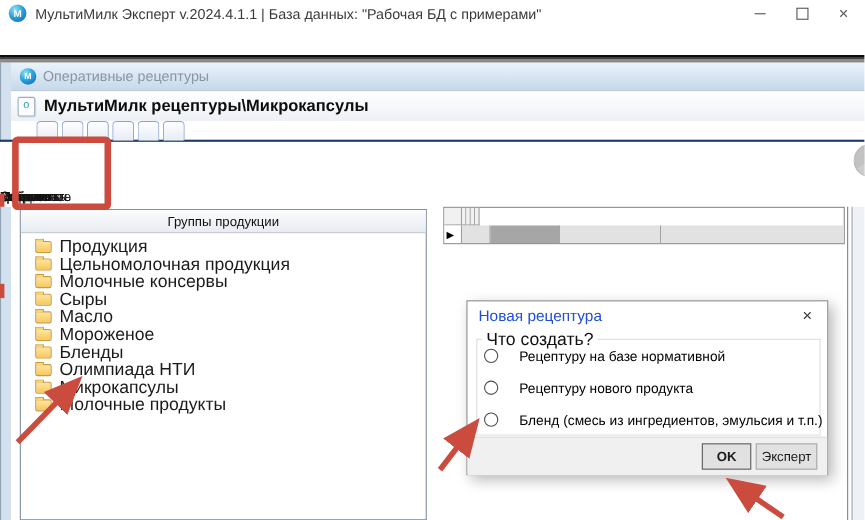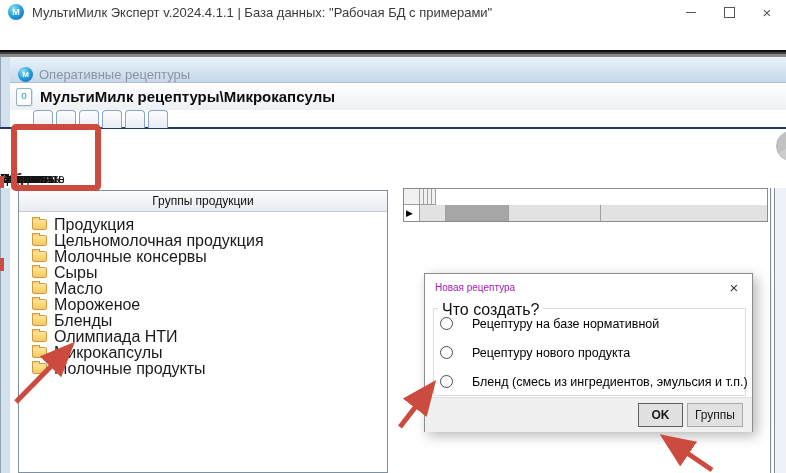--- a/index.html
+++ b/index.html
@@ -18,21 +18,21 @@
   .wc-max i{display:block;width:9px;height:9px;border:1px solid #555}
   .wc-close i{font-style:normal;font-size:15px;color:#555;line-height:1}
   
   .menubar{position:absolute;left:0;top:24px;width:786px;height:26px;background:#fff;display:flex;align-items:center;padding-left:4px;box-sizing:border-box}
   .menu-item{font-size:13px;padding:0 9px;line-height:26px;color:#000;white-space:nowrap}
   .darkstrip{position:absolute;left:0;top:50px;width:786px;height:7px;
              background:linear-gradient(#0e0e0e 0 2px,#3f3f3f 2px 4px,#8a8a8a 4px)}
   
   .mdi-frame-left{position:absolute;left:0;top:57px;width:10px;height:416px;background:#d3e1ef;border-left:1px solid #93a3b3;box-sizing:border-box}
   .mdi-title{position:absolute;left:10px;top:57px;width:776px;height:26px;
-             background:linear-gradient(#eaf3fb,#c6d8ea);border-bottom:1px solid #aebfd1;box-sizing:border-box;display:flex;align-items:flex-end}
+             background:linear-gradient(#eaf3fb,#c6d8ea);border-bottom:1px solid #aebfd1;box-sizing:border-box;display:flex;align-items:center}
   .mdi-ico{width:15px;height:15px;border-radius:50%;margin:0 6px 0 8px;flex:none;
            background:radial-gradient(circle at 35% 28%,#8fe0f5,#2aa3dd 45%,#0d5fb8);position:relative}
   .mdi-ico::before{content:"M";position:absolute;inset:0;font-size:8px;font-weight:bold;color:#fff;text-align:center;line-height:15px}
   .mdi-title-text{font-size:13px;color:#8b95a1}
   
   .dochead{position:absolute;left:10px;top:83px;width:776px;height:27px;
            background:linear-gradient(#ffffff,#edf0f4);display:flex;align-items:center}
   .doc-ico{width:14px;height:16px;background:#fdfdfd;border:1px solid #9ab0c2;border-radius:2px;margin:0 8px 0 6px;flex:none;position:relative;box-shadow:1px 1px 0 #d7e2ec}
   .doc-ico::before{content:"o";position:absolute;inset:0;text-align:center;line-height:14px;font-size:10px;color:#2f9bb5}
   .dochead-text{font-size:15px;font-weight:bold;color:#0d0d0d}
@@ -76,21 +76,21 @@
   .gdata .gcell{border-bottom:none}
   
   .right-strip{position:absolute;left:770px;top:188px;width:16px;height:285px;background:#eef2f6;
       border-left:1px solid #7f8f9d;box-sizing:border-box;z-index:5}
   .right-strip::before{content:"";position:absolute;left:3px;top:0;width:1px;height:100%;background:#7f8f9d}
   .right-strip::after{content:"";position:absolute;left:1px;top:0;width:2px;height:100%;background:#fff}
   
   .dialog{position:absolute;left:424px;top:273px;width:329px;height:159px;background:#fff;border:1px solid #8c8c8c;
       box-shadow:4px 4px 12px rgba(0,0,0,.28);box-sizing:border-box;z-index:40}
   .dlg-title{height:26px;display:flex;align-items:center}
-  .dlg-title-text{font-size:10px;color:#a21caf;margin-left:10px}
+  .dlg-title-text{font-size:14px;color:#1d4ed8;margin-left:10px}
   .dlg-close{position:absolute;right:0;top:0;width:36px;height:26px;display:flex;align-items:center;justify-content:center;
       font-size:15px;color:#333}
   .groupbox{position:absolute;left:8px;top:34px;width:311px;height:86px;border:1px solid #dadee3}
   .gb-label{position:absolute;top:-8px;left:4px;background:#fff;padding:0 4px;font-size:16px;color:#111}
   .radios{position:absolute;left:6px;top:8px;right:4px}
   .radio-row{display:flex;align-items:flex-start;height:29px;gap:19px}
   .rb{width:13px;height:13px;border:1px solid #4d4d4d;border-radius:50%;background:#fff;flex:none;position:relative;box-sizing:border-box}
   .radio-label{font-size:12.5px;color:#000;white-space:nowrap}
   .dlg-footer{position:absolute;left:0;top:123px;width:100%;height:35px;background:#f0f0f0;border-top:1px solid #dfdfdf;box-sizing:border-box}
   .btn{position:absolute;top:5px;height:24px;background:#e1e1e1;font-size:12px;display:flex;align-items:center;justify-content:center;box-sizing:border-box}
@@ -357,21 +357,21 @@
           <span class="radio-label">Рецептуру нового продукта</span>
         </label>
         <label class="radio-row">
           <span class="rb"></span>
           <span class="radio-label">Бленд (смесь из ингредиентов, эмульсия и т.п.)</span>
         </label>
       </div>
   </div>
   <div class="dlg-footer">
     <span class="btn btn-ok">OK</span>
-    <span class="btn btn-cancel">Группы</span>
+    <span class="btn btn-cancel">Эксперт</span>
   </div>
 </div>
 
 <div class="anno-rect"></div>
 <div class="edge-mark em1"></div>
 <div class="edge-mark em2"></div>
 <svg class="anno-svg">
   <defs>
     <marker id="ah" markerWidth="8" markerHeight="8" refX="5" refY="3" orient="auto">
       <path d="M0,0 L7,3 L0,6 z" fill="#cb4b3e"></path>

